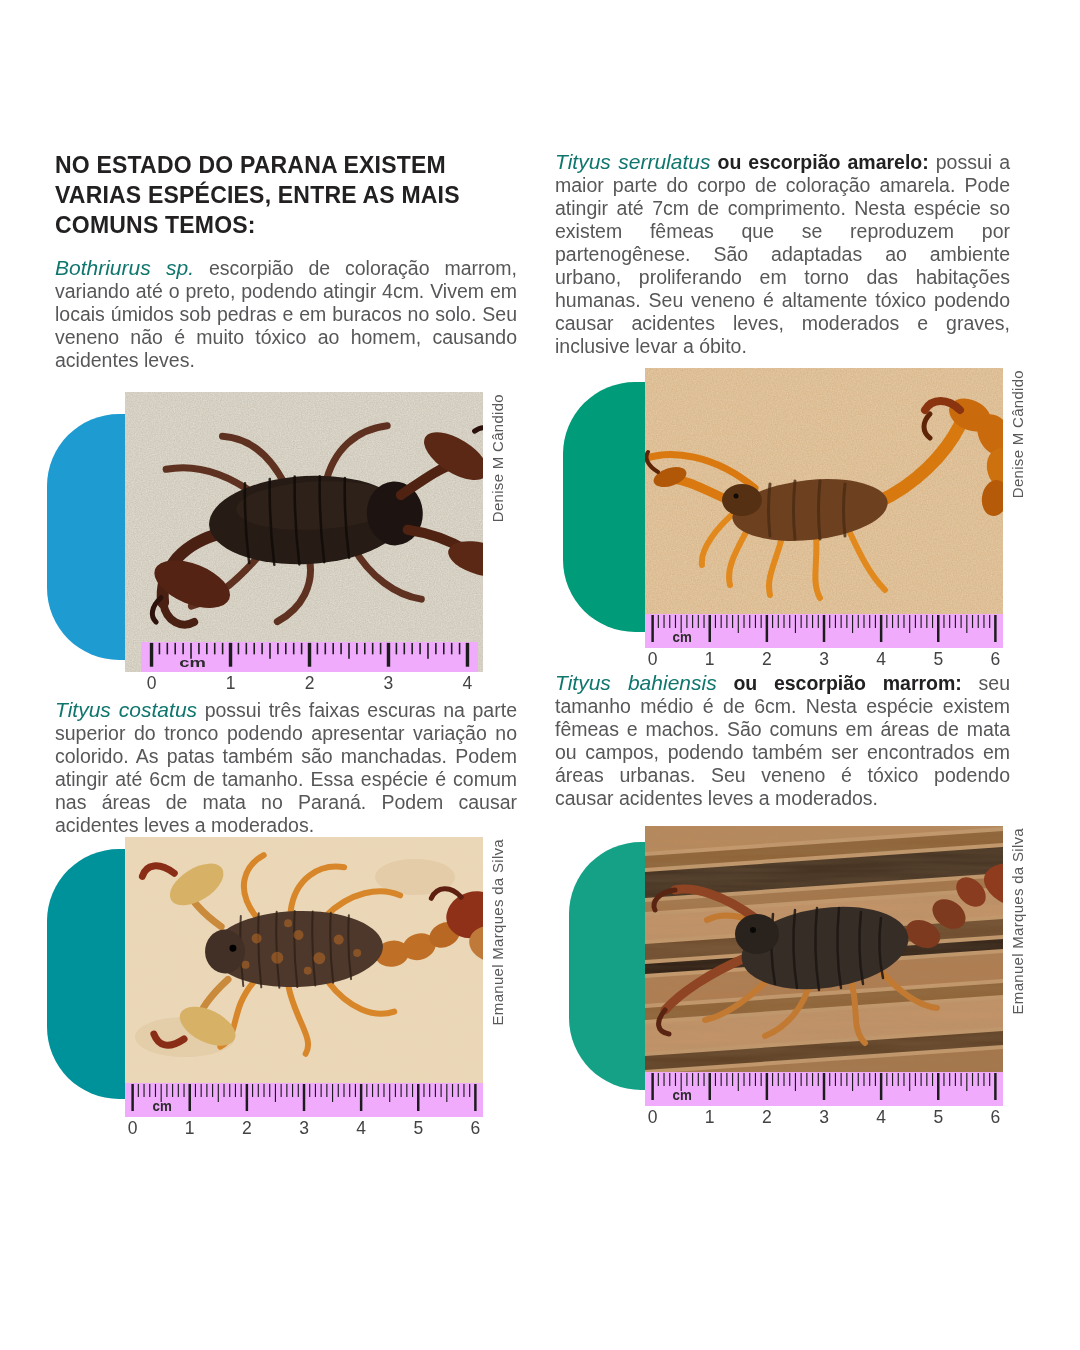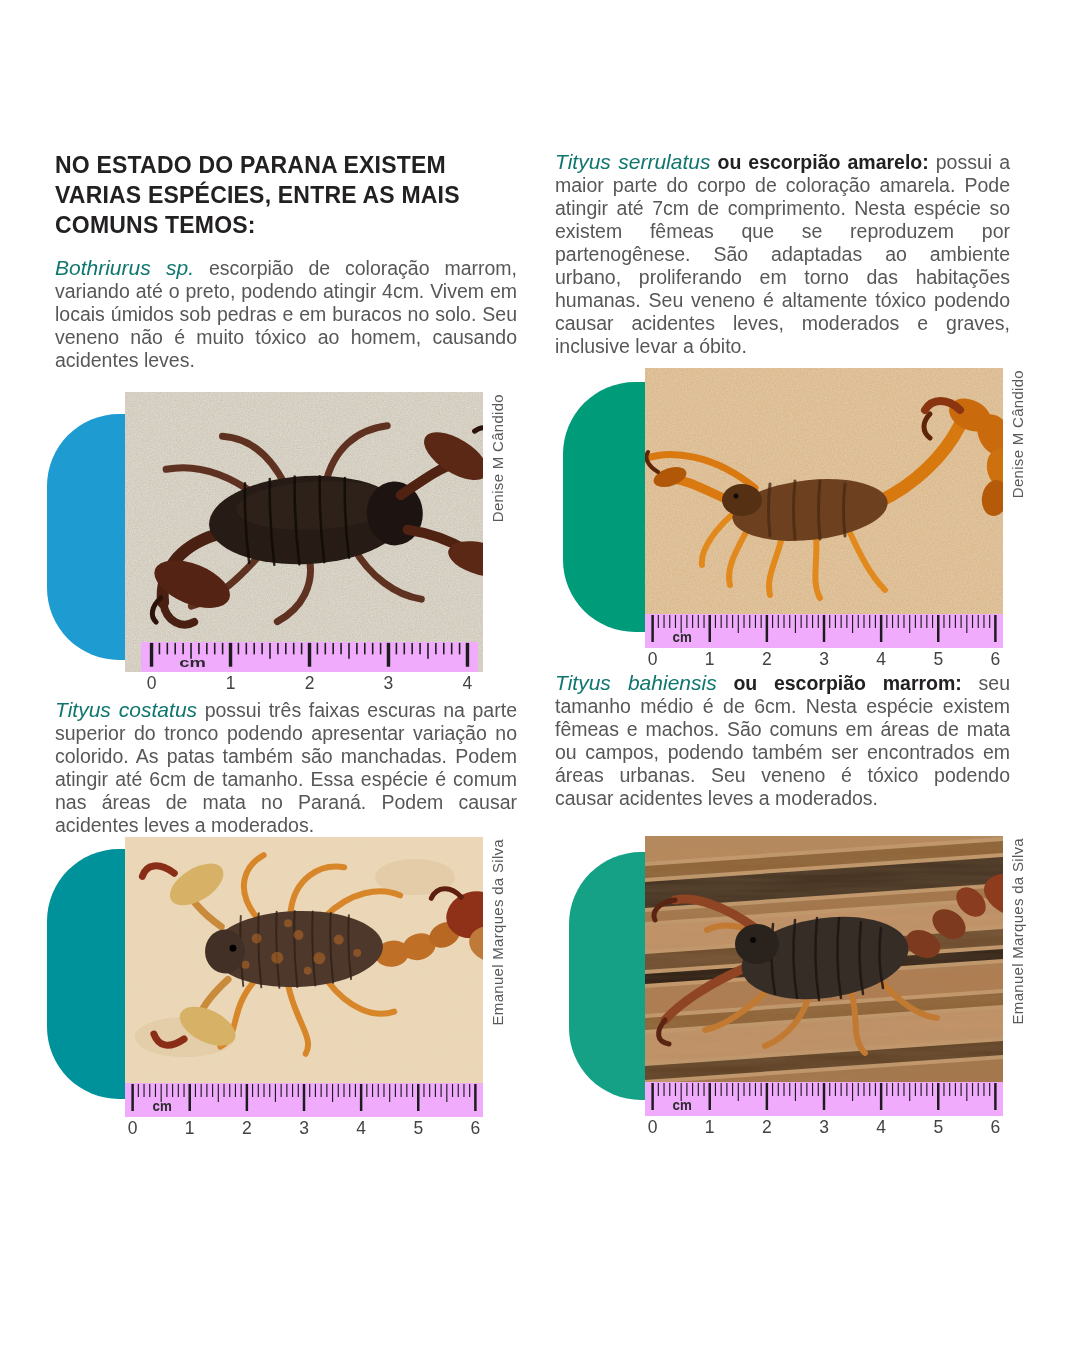--- a/index.html
+++ b/index.html
@@ -8,21 +8,21 @@
         padding:150px 35px 0 55px;display:grid;grid-template-columns:462px 455px;column-gap:38px;}
   .hd{font-size:23px;font-weight:700;color:#232022;line-height:30px;letter-spacing:.2px;
       white-space:pre-line;margin:0 0 16px 0;}
   .col-right .hd{margin-bottom:22px;}
   .body{font-size:19.5px;line-height:23px;color:#57575a;text-align:justify;margin:0;}
   .species{font-weight:400;font-style:italic;color:#0f766e;font-size:21px;}
   .boldsuffix{font-weight:700;color:#222022;}
   .p1-left{margin-bottom:20px;}
   .p2-left{}
   .p1-right{margin-bottom:10px;}
-  .p2-right{margin-bottom:26px;}
+  .p2-right{margin-bottom:16px;}
 
   .figure{position:relative;}
   .fig-left{padding-left:70px;}
   .fig-right{padding-left:90px;}
   .fig1{height:306px;margin-bottom:24px;}
   .fig2{margin-bottom:14px;}
   .shape{position:absolute;width:170px;border-radius:72px 0 0 72px;z-index:0;}
   .fig1 .shape{left:-8px;top:22px;height:246px;}
   .fig2 .shape{left:8px;top:14px;height:250px;}
   .fig3 .shape{left:-8px;top:12px;height:250px;}

